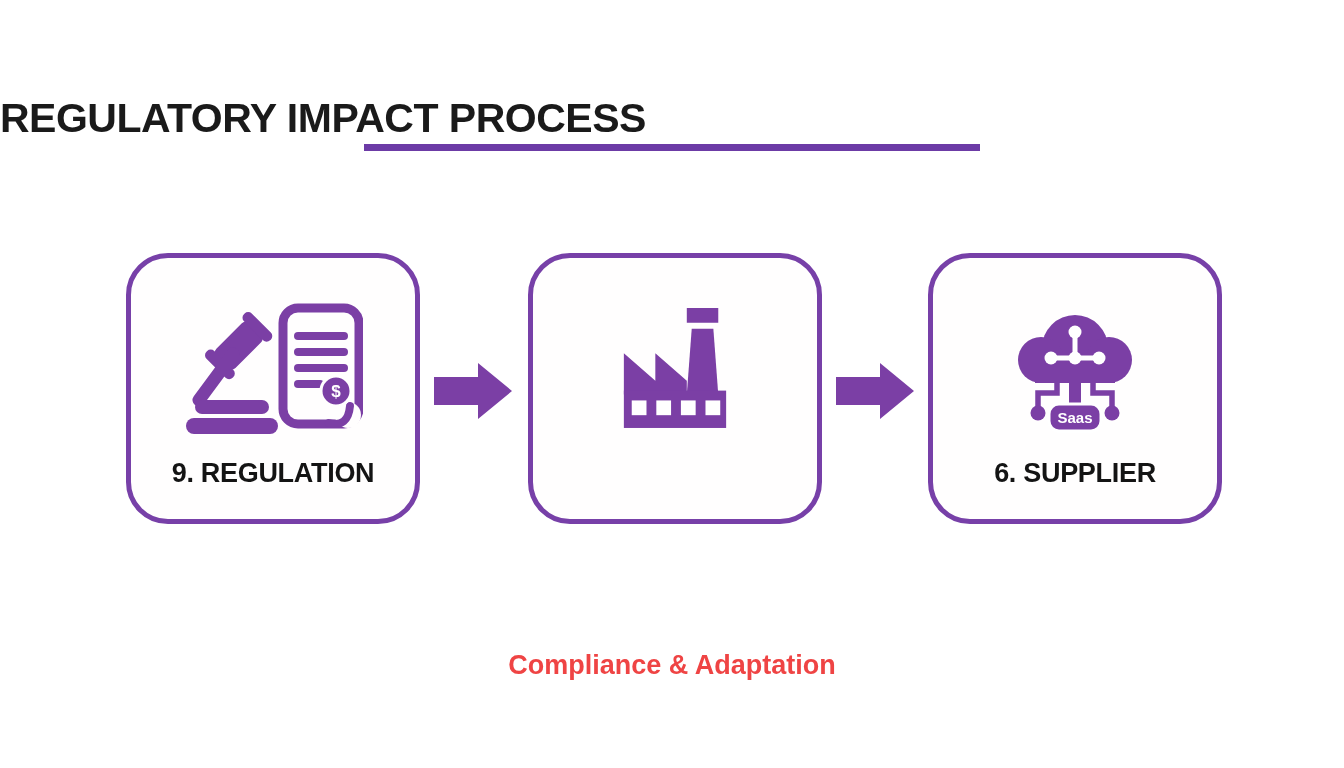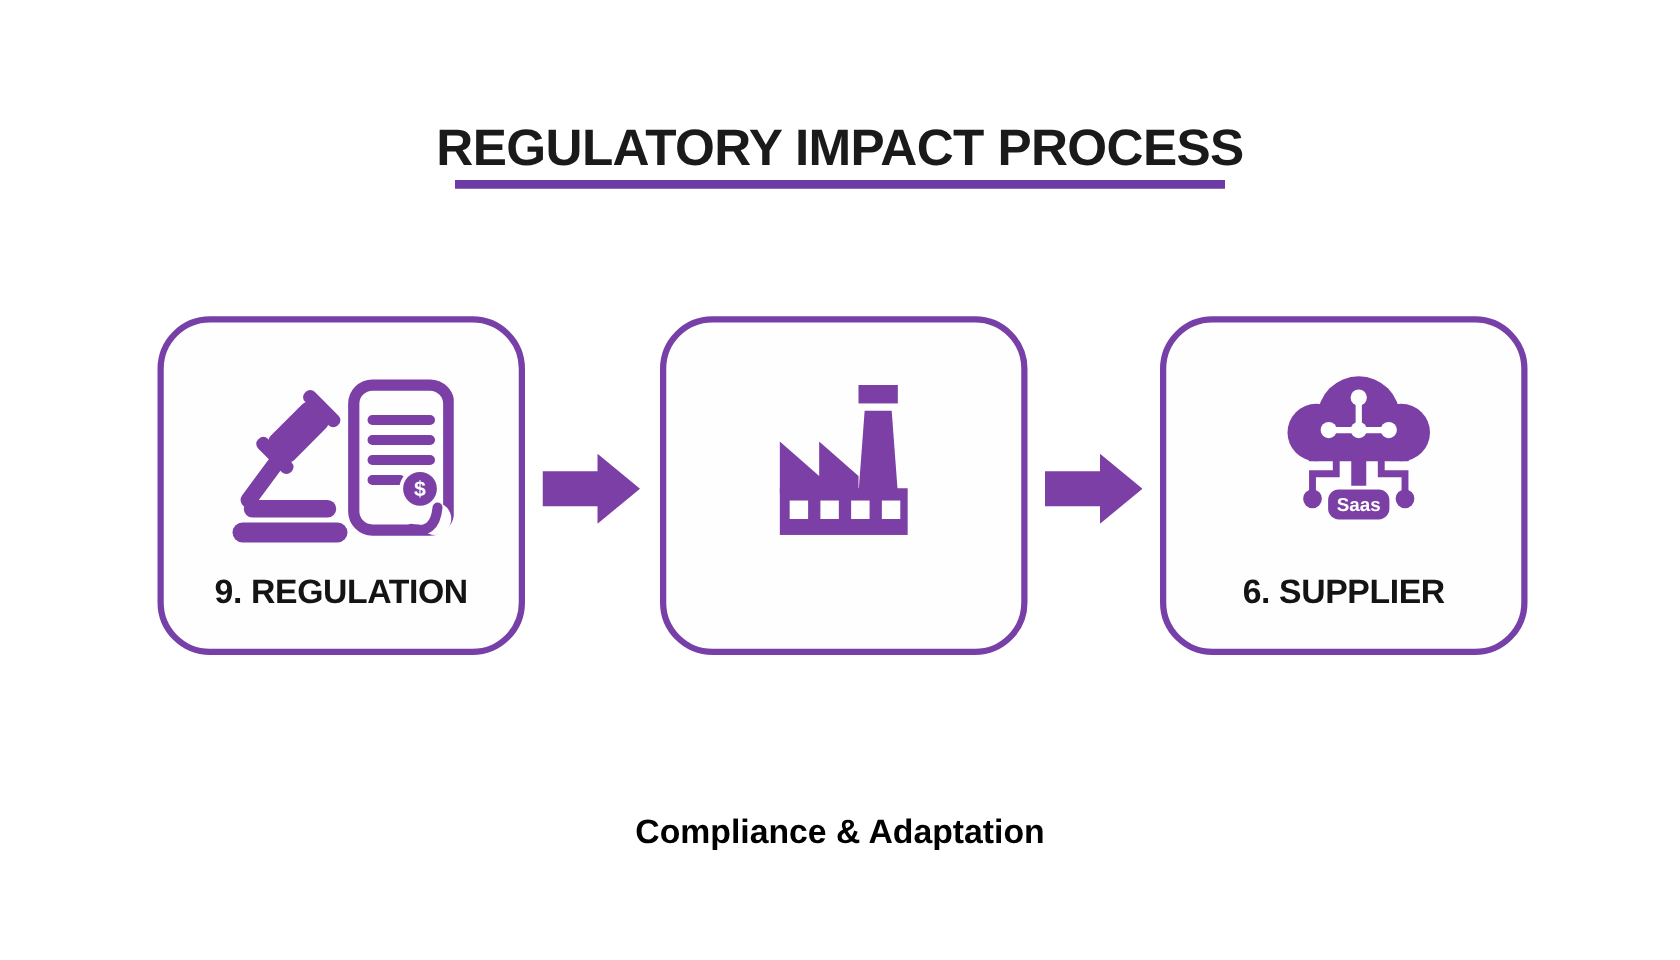--- a/index.html
+++ b/index.html
@@ -5,21 +5,20 @@
   html, body { margin: 0; padding: 0; }
   body {
     width: 1344px; height: 768px;
     background: #ffffff;
     font-family: "Liberation Sans", sans-serif;
     position: relative;
     overflow: hidden;
   }
   .title {
     position: absolute; top: 95px; left: 0; width: 100%;
-    text-align: center;
     font-size: 41px; font-weight: 800; letter-spacing: -0.5px;
     color: #1a1a1a;
   }
   .title-underline {
     position: absolute; top: 144px; left: 364px;
     width: 616px; height: 7px;
     background: #6c3ba6;
   }
   .step-box {
     position: absolute; top: 253px;
@@ -29,37 +28,37 @@
     border-radius: 42px;
     background: #fffefe;
   }
   .box-1 { left: 126px; }
   .box-2 { left: 528px; }
   .box-3 { left: 928px; }
   .step-icon-wrap {
     position: absolute; top: 44px; left: 0; width: 100%;
     display: flex; justify-content: center; align-items: flex-start;
   }
-  .box-3 .step-icon-wrap { top: 26px; padding-left: 12px; }
+  .box-3 .step-icon-wrap { top: 40px; }
   .step-label {
     position: absolute; bottom: 30px; left: 0; width: 100%;
     text-align: center;
     font-size: 27px; font-weight: 800; letter-spacing: -0.3px;
     color: #141414;
   }
   .flow-arrow {
     position: absolute; top: 363px;
   }
   .arrow-1 { left: 434px; }
   .arrow-2 { left: 836px; }
   .footer-caption {
     position: absolute; top: 650px; left: 0; width: 100%;
     text-align: center;
     font-size: 27px; font-weight: 600;
-    color: #000000;
+    color: #ef4444;
   }
   svg { display: block; }
 </style>
 </head>
 <body>
 
 <div class="title">REGULATORY IMPACT PROCESS</div>
 <div class="title-underline"></div>
 
 <div class="step-box box-1">

